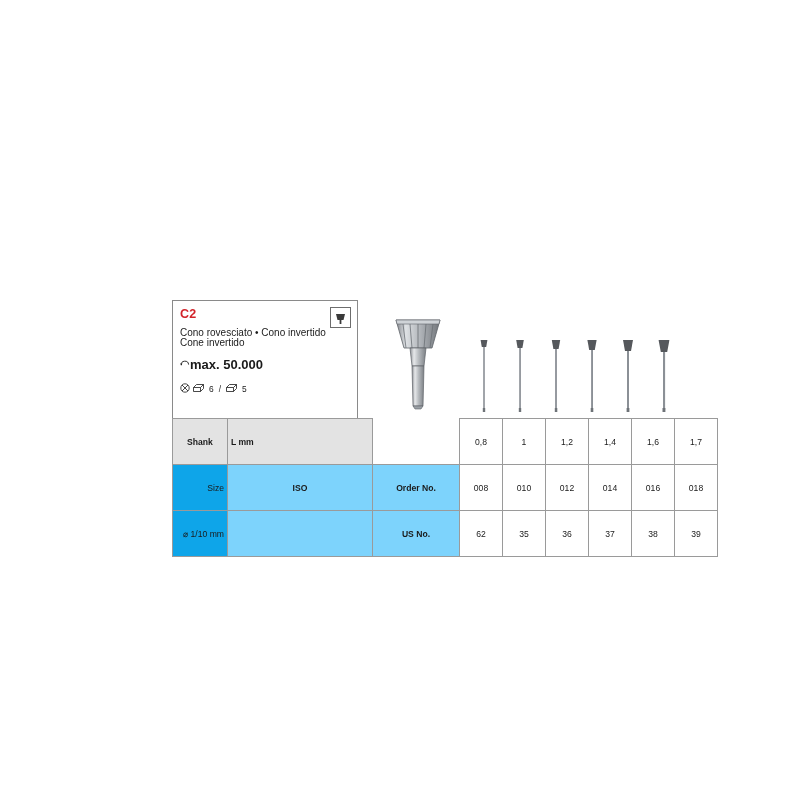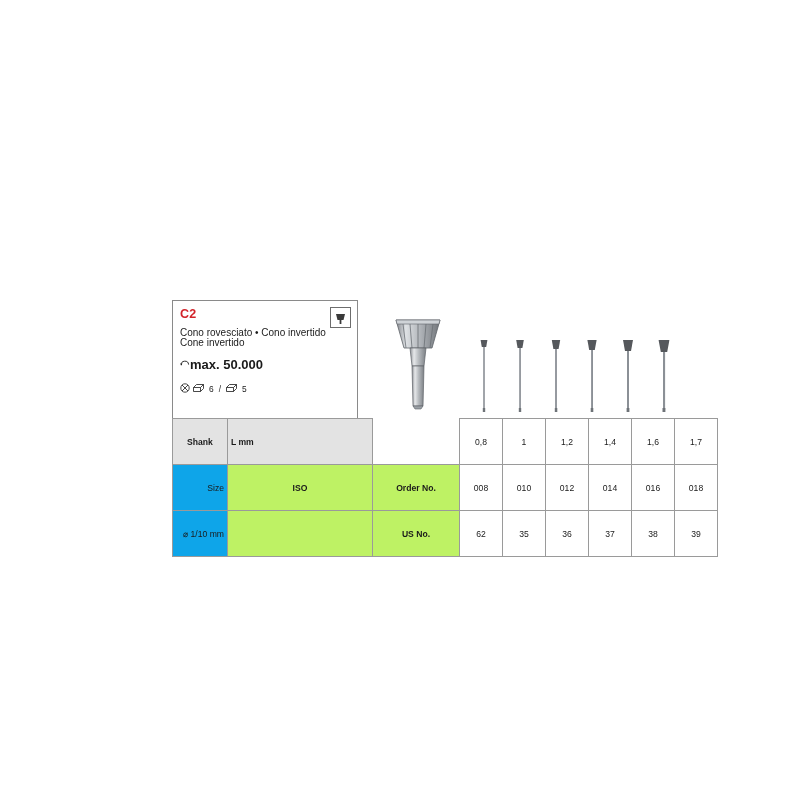--- a/index.html
+++ b/index.html
@@ -131,21 +131,21 @@
     padding: 16px 3px;
     line-height: 12px;
   }
   .c-label   { width: 48px; text-align: right; }
   .c-iso     { width: 138px; text-align: center; }
   .c-order   { width: 80px; text-align: center; }
   .c-sz      { width: 36px; text-align: center; }
 
   .bold { font-weight: bold; }
   .red-bg {
-    background: #bef264;
+    background: #7dd3fc;
     color: #ffffff;
     font-weight: bold;
   }
   .grey-bg { background: #e3e3e3; }
   .lt-grey { background: #0ea5e9; }
   .center { text-align: center; }
   .left { text-align: left; }
   .right { text-align: right; }
   .nowrap { white-space: nowrap; }
   .blank-cell { border: none !important; background: #ffffff; }

